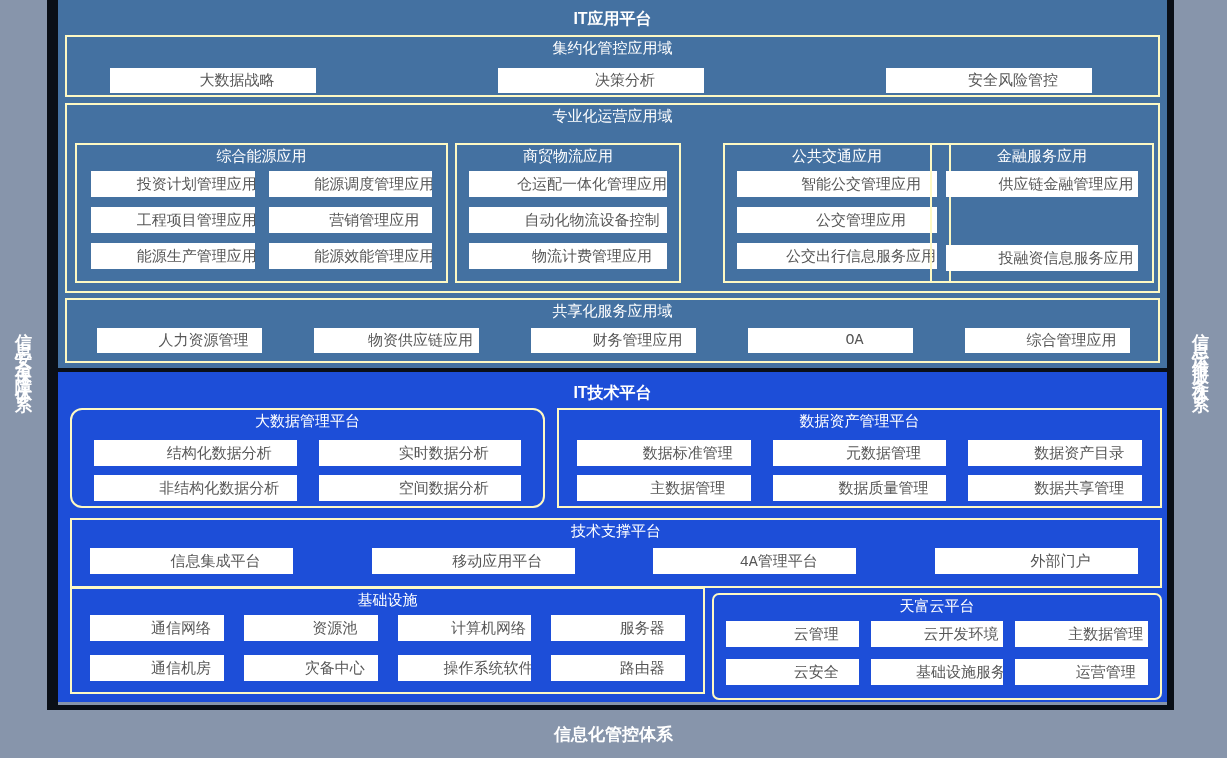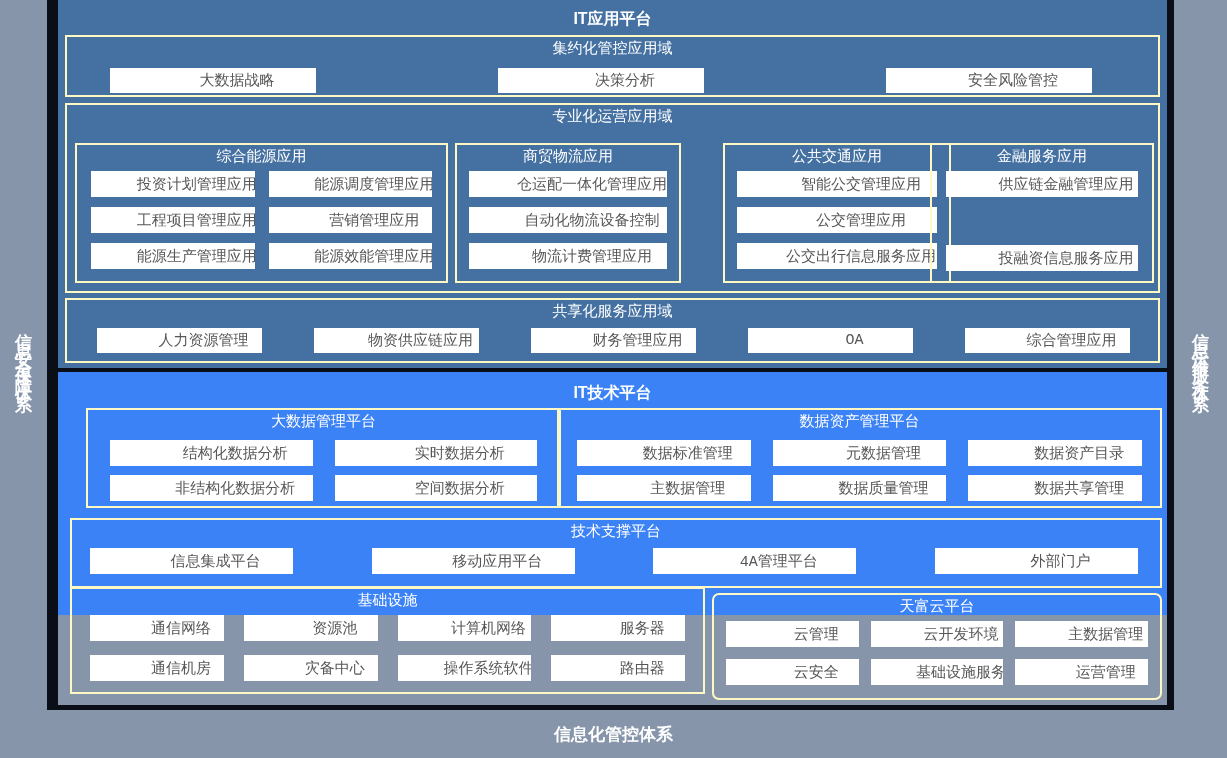--- a/index.html
+++ b/index.html
@@ -27,21 +27,21 @@
   }
   #bottom-rail {
     position:absolute; left:0; top:710px; width:1227px; height:48px;
     display:flex; align-items:center; justify-content:center;
     color:#fff; font-weight:bold; font-size:17px;
   }
 
   
   .panel { position:absolute; left:58px; width:1109px; }
   #app-panel  { top:0;     height:368px; background:#4471a1; }
-  #tech-panel { top:372px; height:243px; background:#3b82f6; }
+  #tech-panel { top:372px; height:330px; background:#1d4ed8; }
   .panel-title {
     position:absolute; left:0; right:0; text-align:center;
     color:#fff; font-weight:bold; font-size:16px;
   }
   #app-panel  > .panel-title { top:9px; }
   #tech-panel > .panel-title { top:11px; }
 
   
   .box { position:absolute; border:2px solid #fef9c3;font-family:Liberation Mono, monospace; }
   .box-title { text-align:center; color:#fff; font-size:15px; padding-top:3px; line-height:20px; }
@@ -73,21 +73,21 @@
   #grp-finance .list {
     display:flex; flex-direction:column; justify-content:space-between;
     height:113px; padding:3px 14px 10px;
   }
 
   #domain-gongxiang { left:7px; top:298px; width:1095px; height:65px; }
   #domain-gongxiang .list { display:flex; justify-content:space-between; padding:5px 28px 0 30px; }
   #domain-gongxiang .chip { width:165px; height:25px; }
 
   
-  #grp-bigdata   { left:28px;  top:36px;  width:475px;  height:100px; }
+  #grp-bigdata   { left:12px;  top:36px;  width:475px;  height:100px;border-radius:12px; }
   #grp-dataasset { left:499px; top:36px;  width:605px;  height:100px; }
   #grp-support   { left:12px;  top:146px; width:1092px; height:70px;  }
   #grp-infra     { left:12px;  top:215px; width:635px;  height:107px; }
   #grp-cloud     { left:654px; top:221px; width:450px;  height:107px;border-radius:7px; }
 
   #grp-bigdata .list {
     display:grid; grid-template-columns:1fr 1fr;
     column-gap:22px; row-gap:9px; padding:7px 22px 0;
   }
   #grp-dataasset .list {

